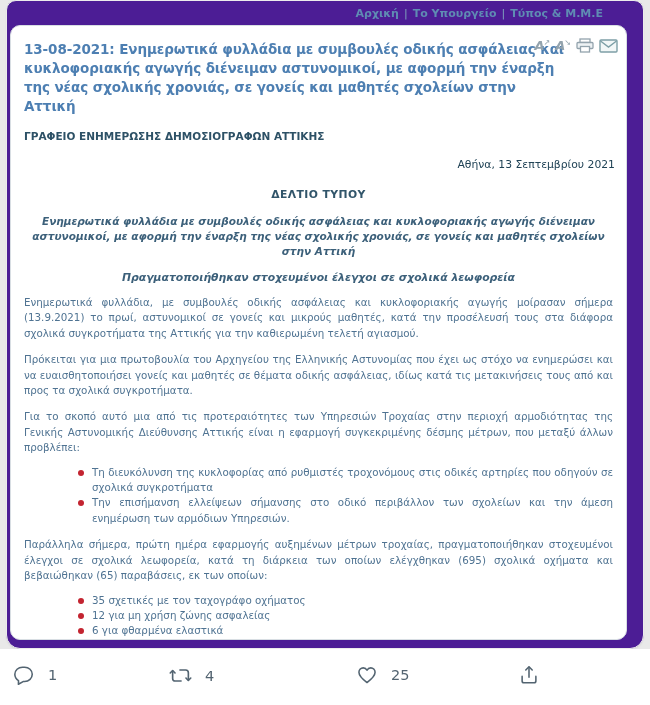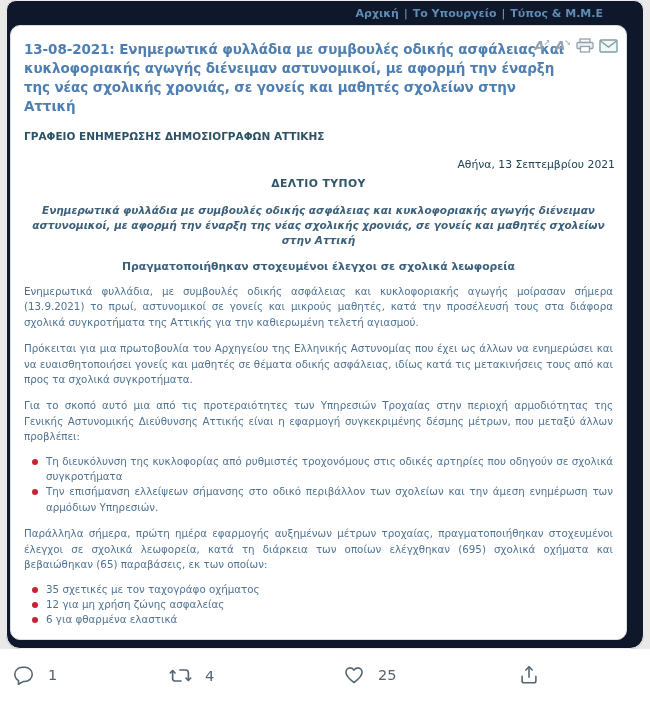--- a/index.html
+++ b/index.html
@@ -4,21 +4,21 @@
 <style>
   html,body{margin:0;padding:0;}
   body{
     width:650px;height:705px;position:relative;overflow:hidden;
     background:#e9e9e9;
     font-family:"DejaVu Sans","Liberation Sans",sans-serif;
   }
   
   .tweet-image{
     position:absolute;left:6px;right:6px;top:0;height:649px;
-    background:#0f172a;border:1px solid #ececec;box-sizing:border-box;
+    background:#4c1d95;border:1px solid #ececec;box-sizing:border-box;
     border-radius:10px 10px 14px 14px;
     box-shadow:0 1px 2px rgba(0,0,0,.06);
   }
   .site-nav{
     position:absolute;top:6px;right:40px;
     font-size:11px;font-weight:bold;color:#5f8cb3;white-space:nowrap;
   }
   .site-nav .nav-link{cursor:pointer;}
   .site-nav .sep{color:#7fa3bd;padding:0 5px;font-weight:normal;}
 
@@ -42,58 +42,59 @@
 
   .office{
     font-size:10.5px;font-weight:bold;color:#2d5166;margin:14px 0 16px 4px;
   }
   .dateline{
     text-align:right;font-weight:normal;font-size:10.8px;color:#1f4255;
     margin:13px 2px 0 0;
   }
   .doctype{
     text-align:center;font-weight:bold;font-size:10.8px;color:#31556a;
-    margin-top:6px;letter-spacing:.4px;
+    margin-top:17px;letter-spacing:.4px;
   }
   .subject{
     text-align:center;font-weight:bold;font-size:10.5px;line-height:15px;
     color:#3c607a;margin:13px auto 0;width:97%;font-style:italic;
   }
   .subtitle{
-    text-align:center;font-weight:bold;font-size:10.8px;
+    text-align:center;font-weight:bold;font-style:italic;font-size:10.8px;
     color:#3c607a;margin-top:12px;
   }
   .bodytext{
     font-size:10.3px;line-height:15.4px;color:#4f7392;text-align:justify;
     margin:11px 4px 0 4px;
   }
   ul.bullets{
     margin:9px 4px 0 4px;padding-left:22px;list-style:none;
   }
   ul.bullets li{
     position:relative;font-size:10.3px;line-height:15.4px;color:#4f7392;
     text-align:justify;
+    margin-left:46px;
   }
   ul.bullets li::before{
     content:"";position:absolute;left:-14px;top:5px;width:6px;height:6px;
     border-radius:50%;background:#c32430;
   }
 
   
   .actions{
     position:absolute;left:0;right:0;bottom:0;height:56px;background:#fff;
   }
   .action-group{
     position:absolute;top:15px;display:flex;align-items:center;gap:13px;
     color:#536471;font-size:14.5px;cursor:pointer;
   }
   .action-group svg{display:block;}
   .ag-reply{left:13px;}
   .ag-retweet{left:169px;}
-  .ag-like{left:343px;}
+  .ag-like{left:356px;}
   .ag-share{left:518px;}
 </style>
 </head>
 <body>
 
 <div class="tweet-image">
 
   <div class="site-nav">
     <span class="nav-link">Αρχική</span><span class="sep">|</span><span class="nav-link">Το Υπουργείο</span><span class="sep">|</span><span class="nav-link">Τύπος &amp; Μ.Μ.Ε</span>
   </div>
@@ -130,21 +131,21 @@
 
     <div class="dateline">Αθήνα, 13 Σεπτεμβρίου 2021</div>
 
     <div class="doctype">ΔΕΛΤΙΟ ΤΥΠΟΥ</div>
 
     <div class="subject">Ενημερωτικά φυλλάδια με συμβουλές οδικής ασφάλειας και κυκλοφοριακής αγωγής διένειμαν αστυνομικοί, με αφορμή την έναρξη της νέας σχολικής χρονιάς, σε γονείς και μαθητές σχολείων στην Αττική</div>
 
     <div class="subtitle">Πραγματοποιήθηκαν στοχευμένοι έλεγχοι σε σχολικά λεωφορεία</div>
 
     <p class="bodytext">Ενημερωτικά φυλλάδια, με συμβουλές οδικής ασφάλειας και κυκλοφοριακής αγωγής μοίρασαν σήμερα (13.9.2021) το πρωί, αστυνομικοί σε γονείς και μικρούς μαθητές, κατά την προσέλευσή τους στα διάφορα σχολικά συγκροτήματα της Αττικής για την καθιερωμένη τελετή αγιασμού.</p>
-    <p class="bodytext">Πρόκειται για μια πρωτοβουλία του Αρχηγείου της Ελληνικής Αστυνομίας που έχει ως άλλων να ενημερώσει και να ευαισθητοποιήσει γονείς και μαθητές σε θέματα οδικής ασφάλειας, ιδίως κατά τις μετακινήσεις τους από και προς τα σχολικά συγκροτήματα.</p>
+    <p class="bodytext">Πρόκειται για μια πρωτοβουλία του Αρχηγείου της Ελληνικής Αστυνομίας που έχει ως στόχο να ενημερώσει και να ευαισθητοποιήσει γονείς και μαθητές σε θέματα οδικής ασφάλειας, ιδίως κατά τις μετακινήσεις τους από και προς τα σχολικά συγκροτήματα.</p>
     <p class="bodytext">Για το σκοπό αυτό μια από τις προτεραιότητες των Υπηρεσιών Τροχαίας στην περιοχή αρμοδιότητας της Γενικής Αστυνομικής Διεύθυνσης Αττικής είναι η εφαρμογή συγκεκριμένης δέσμης μέτρων, που μεταξύ άλλων προβλέπει:</p>
 
     <ul class="bullets">
       <li>Τη διευκόλυνση της κυκλοφορίας από ρυθμιστές τροχονόμους στις οδικές αρτηρίες που οδηγούν σε σχολικά συγκροτήματα</li>
       <li>Την επισήμανση ελλείψεων σήμανσης στο οδικό περιβάλλον των σχολείων και την άμεση ενημέρωση των αρμόδιων Υπηρεσιών.</li>
     </ul>
 
     <p class="bodytext">Παράλληλα σήμερα, πρώτη ημέρα εφαρμογής αυξημένων μέτρων τροχαίας, πραγματοποιήθηκαν στοχευμένοι έλεγχοι σε σχολικά λεωφορεία, κατά τη διάρκεια των οποίων ελέγχθηκαν (695) σχολικά οχήματα και βεβαιώθηκαν (65) παραβάσεις, εκ των οποίων:</p>
 
     <ul class="bullets">

